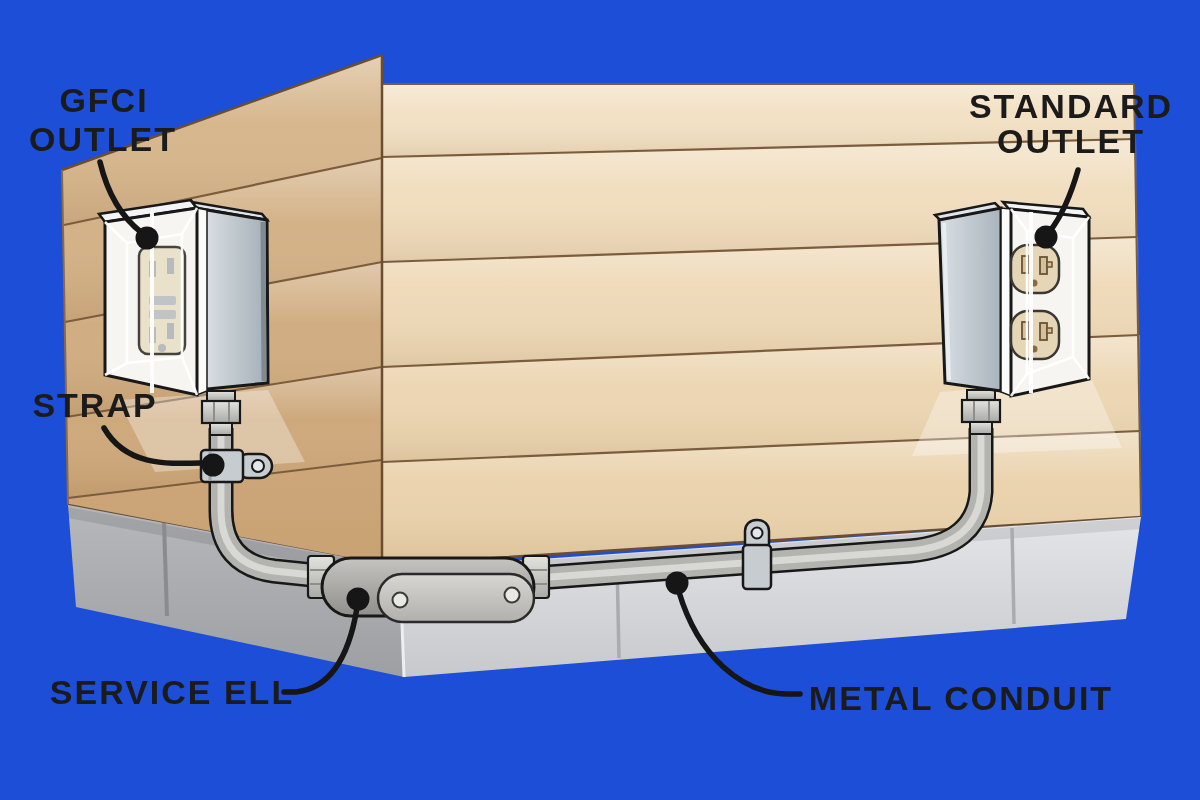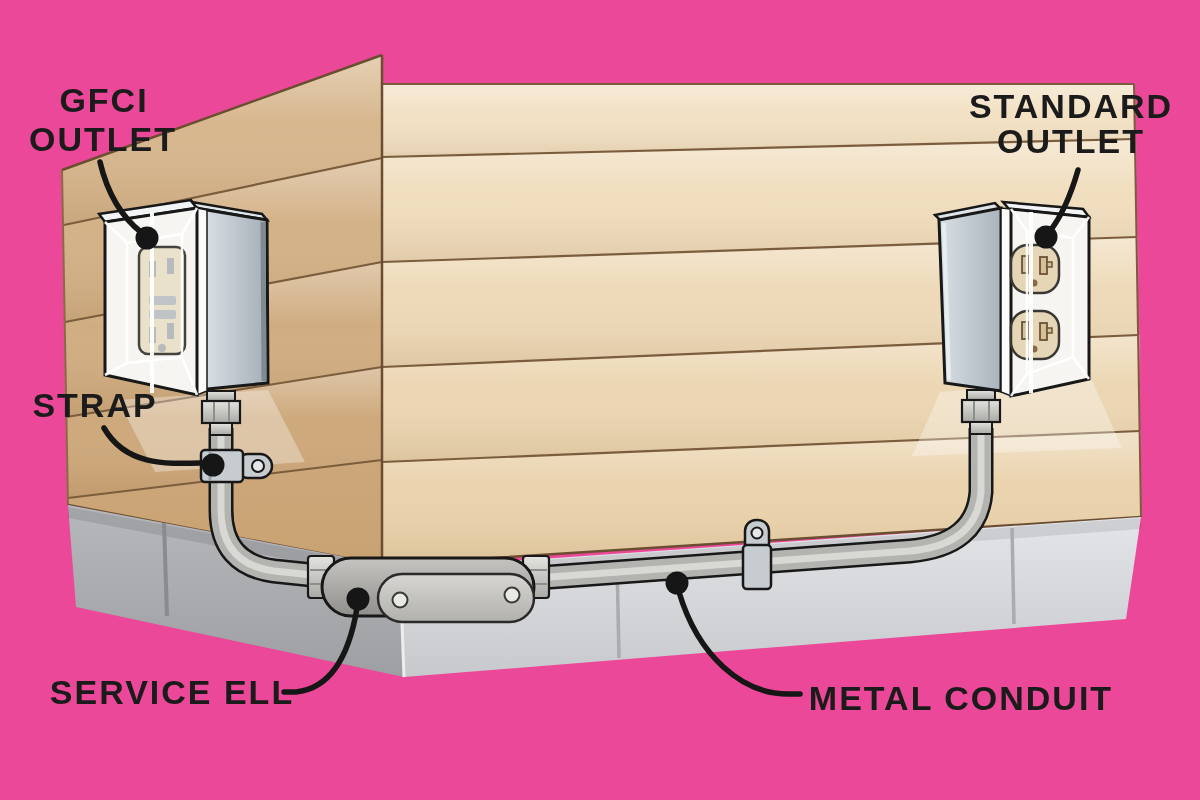--- a/index.html
+++ b/index.html
@@ -1,17 +1,17 @@
 <!DOCTYPE html>
 <html><head>
 <meta charset="utf-8">
 <style>
   html,body { margin:0; padding:0; background:#ffffff; }
   .stage {
-    position:relative; width:1200px; height:800px; background:#ec4899;
+    position:relative; width:1200px; height:800px; background:#1d4ed8;
     font-family:"Liberation Sans", sans-serif; overflow:hidden;
   }
   svg { display:block; }
   .lbl {
     font-family:"Liberation Sans", sans-serif;
     font-weight:bold;
     font-size:34px;
     letter-spacing:2px;
     fill:#1b1b1b;
   }

